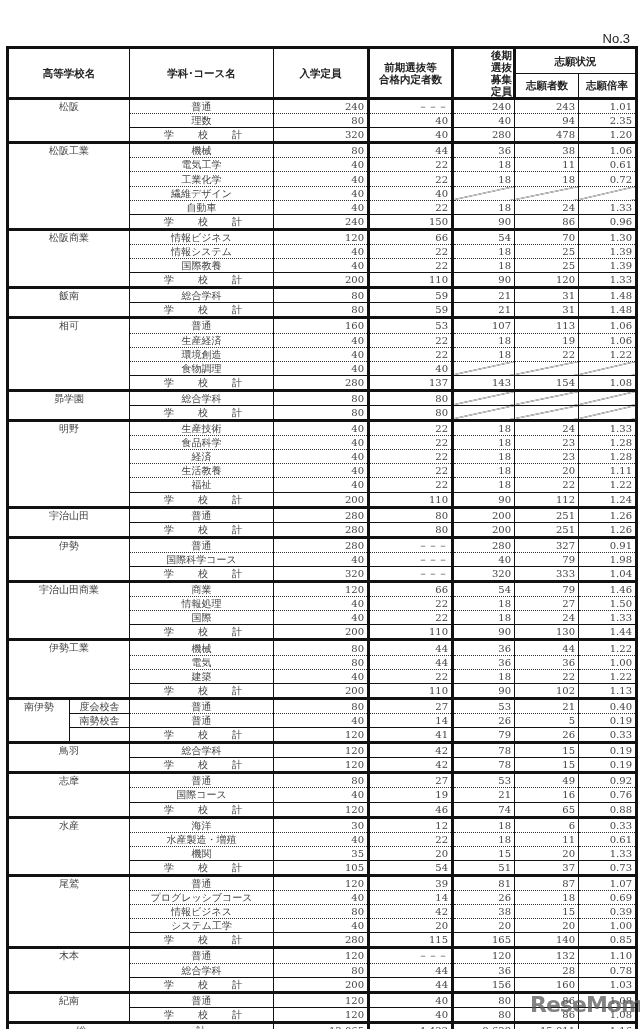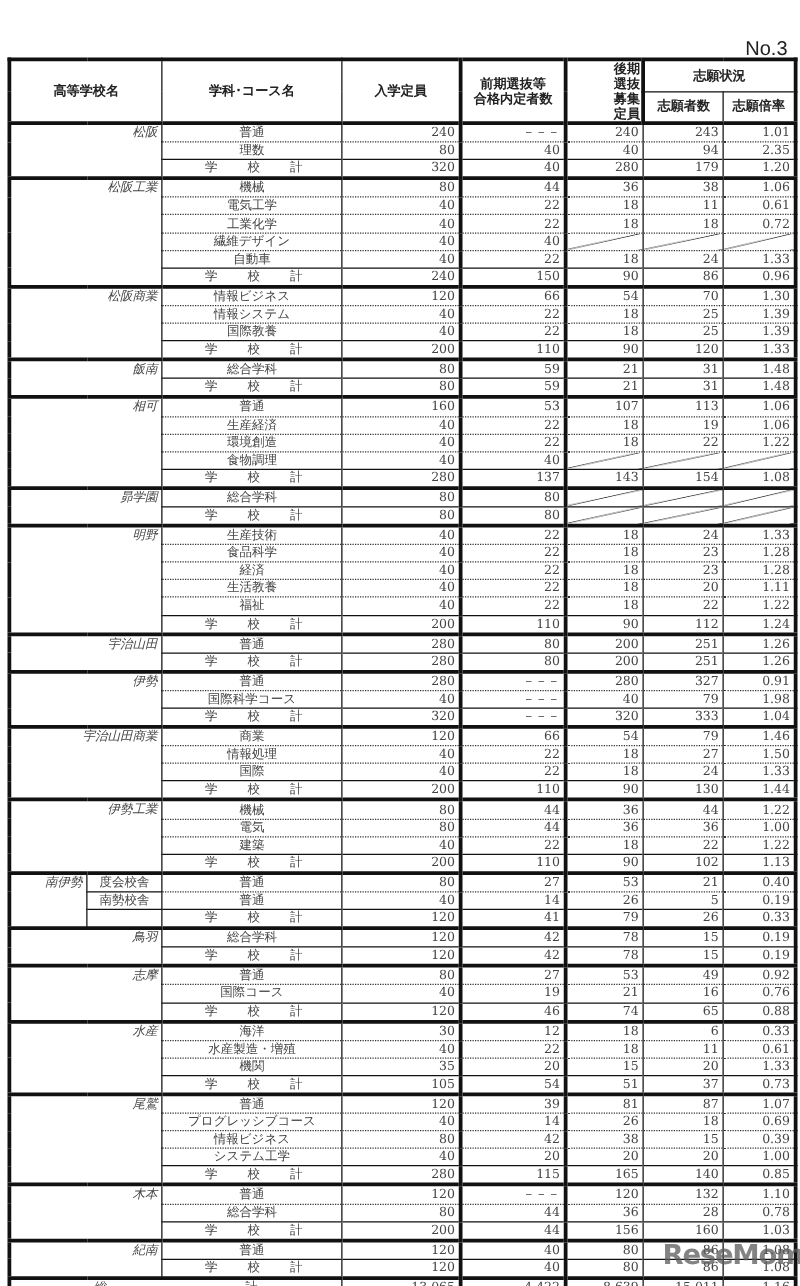--- a/index.html
+++ b/index.html
@@ -1,27 +1,27 @@
 <!DOCTYPE html>
 <html><head>
 <meta charset="utf-8">
 <style>
   html, body { margin:0; padding:0; background:#fff; }
   body { width:640px; height:1029px; position:relative; overflow:hidden;
          font-family:"DejaVu Serif","Liberation Serif",serif; color:#333; }
-  .page-no { position:absolute; right:10px; top:31px; font-size:16px; font-family:"Liberation Sans",sans-serif; color:#222; }
+  .page-no { position:absolute; right:10px; top:31px; font-size:13px; font-family:"Liberation Sans",sans-serif; color:#222; }
   table.main { position:absolute; left:6px; top:46px; width:629px; border-collapse:collapse; table-layout:fixed;
                border:3px solid #111; }
   table.main th { font-family:"DejaVu Sans","Liberation Sans",sans-serif; font-weight:bold; font-size:10.5px;
                   color:#222; border:1.5px solid #111; padding:0; line-height:12px; text-align:center; }
   table.main td { font-size:10px; height:13.1px; padding:0 3px; line-height:13px; white-space:nowrap; overflow:hidden;
                   border-left:1.5px solid #111; border-right:1.5px solid #111; color:#444; }
   td.num { text-align:right; }
   td.course { text-align:center; }
-  td.school { vertical-align:top; text-align:right; color:#333;font-style:italic; }
+  td.school { vertical-align:top; text-align:center; color:#333; }
   tr.dot td.c { border-bottom:1px dotted #333; }
   tr.sub td.c { border-top:1px solid #111; }
   tr.grp td { border-top:3px solid #111; }
   td.thickL { border-left:3px solid #111 !important; }
   td.total-label { letter-spacing:0; }
   .total-label span { display:inline-block; width:34px; text-align:center; }
   td.slash { background:linear-gradient(to bottom right, transparent calc(50% - 0.6px), #333 50%, transparent calc(50% + 0.6px)); }
   tr.grand td { border-top:3px solid #111; font-weight:normal;text-decoration:underline; }
   .grand-label { text-align:center; font-family:"DejaVu Sans","Liberation Sans",sans-serif; font-weight:bold; color:#222; }
   .grand-label span { display:inline-block; width:120px; }
@@ -80,21 +80,21 @@
         <td class="num c thickL">40</td>
         <td class="num c thickL">40</td>
         <td class="num c">94</td>
         <td class="num c">2.35</td>
       </tr>
       <tr class="sub">
         <td class="total-label c" style="padding-left: 22px;"><span>学</span><span>校</span><span>計</span></td>
         <td class="num c">320</td>
         <td class="num c thickL">40</td>
         <td class="num c thickL">280</td>
-        <td class="num c">179</td>
+        <td class="num c">478</td>
         <td class="num c">1.20</td>
       </tr>
       <tr class="dot grp">
         <td class="school" rowspan="6" colspan="2">松阪工業</td>
         <td class="course c">機械</td>
         <td class="num c">80</td>
         <td class="num c thickL">44</td>
         <td class="num c thickL">36</td>
         <td class="num c">38</td>
         <td class="num c">1.06</td>

